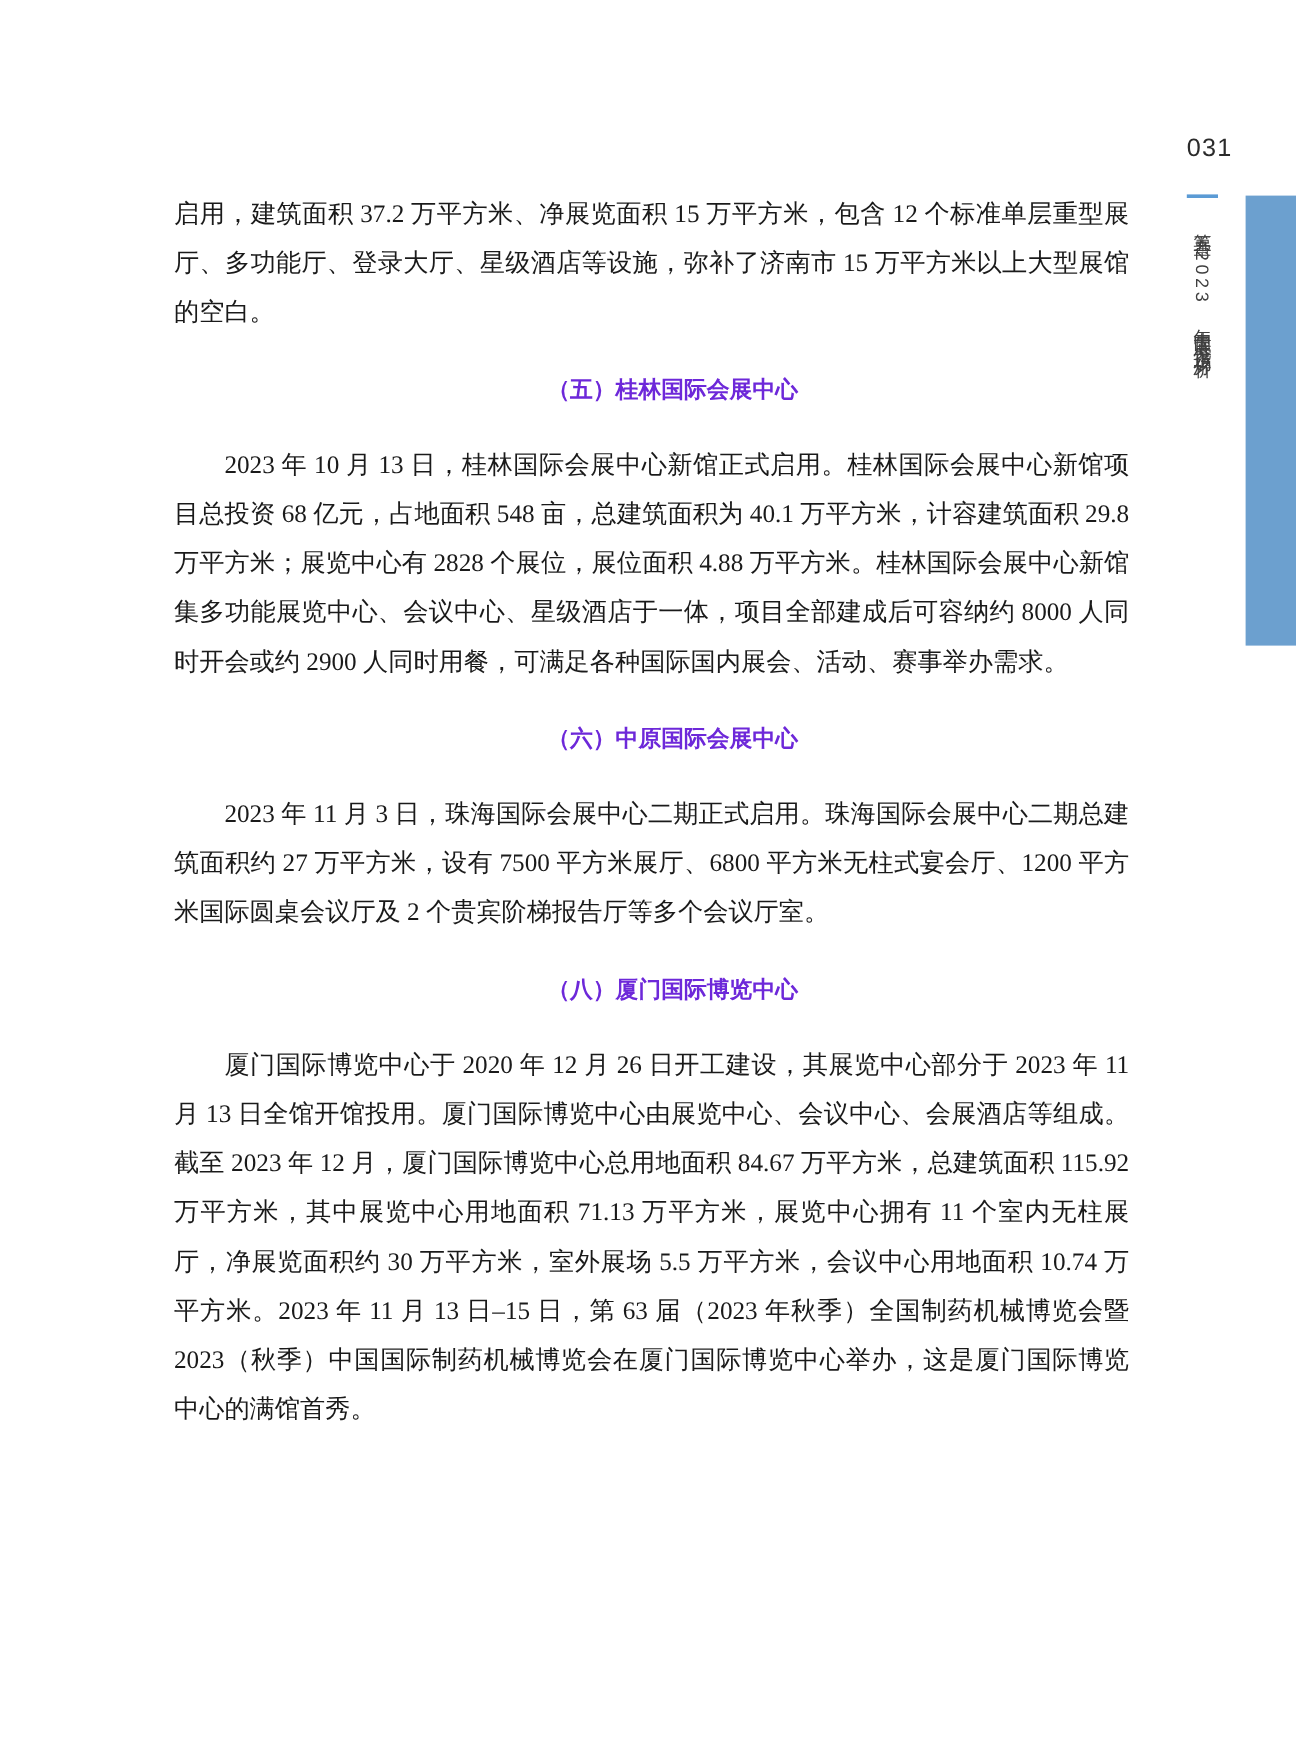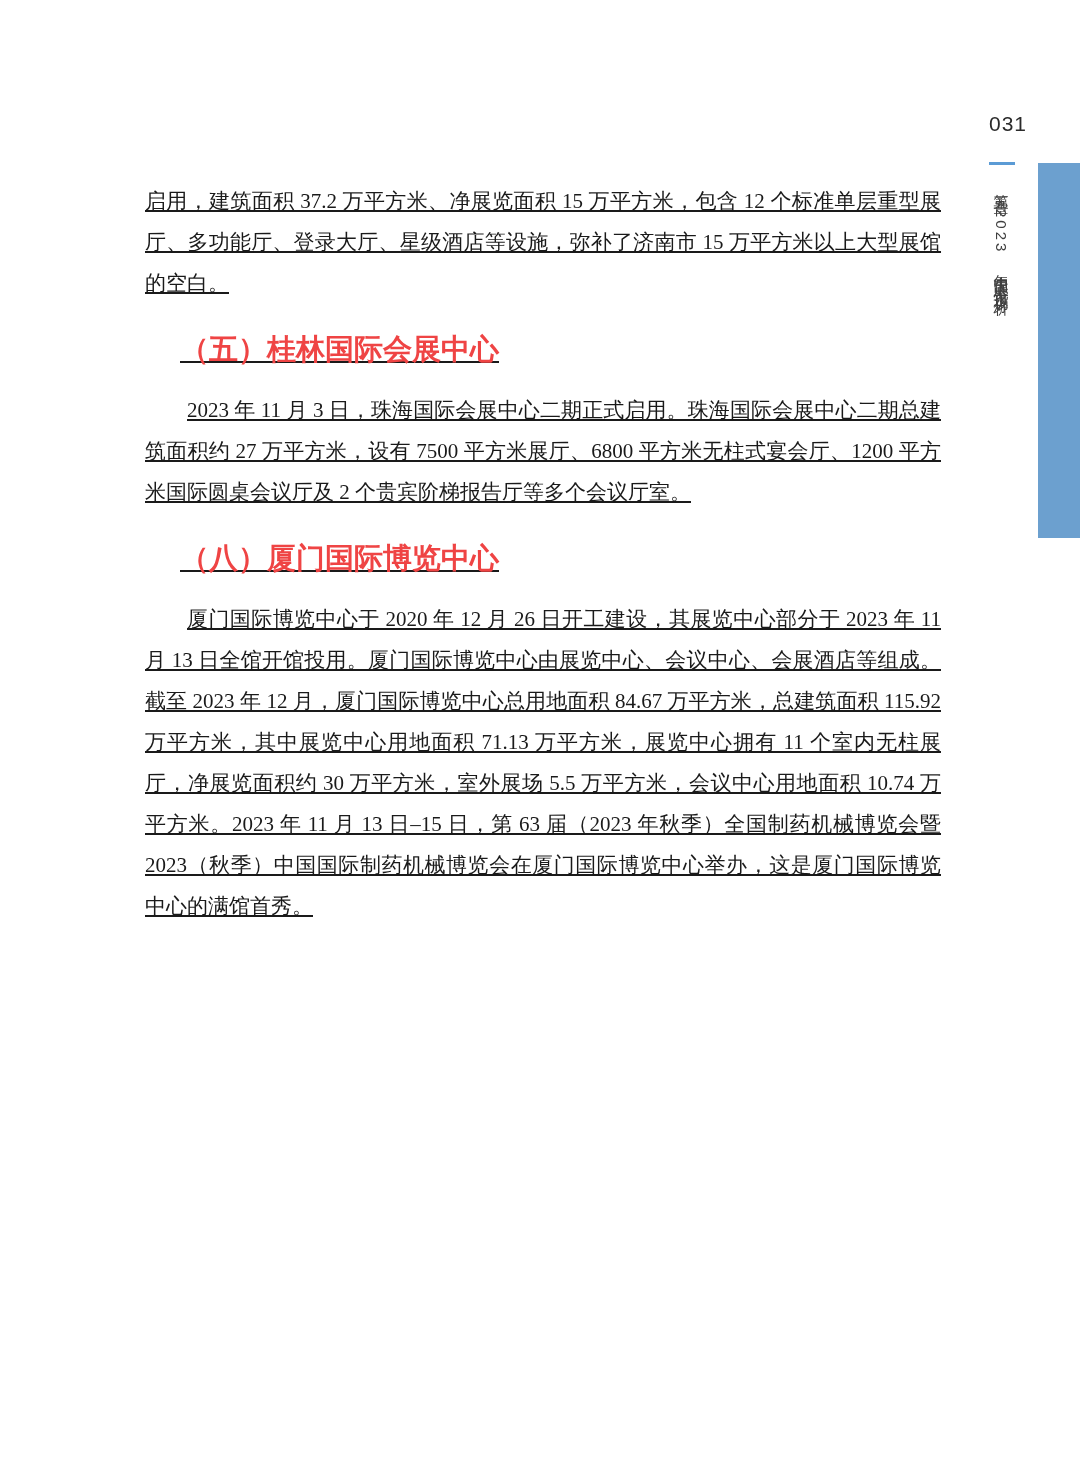--- a/index.html
+++ b/index.html
@@ -43,67 +43,68 @@
     height: 320px;
     writing-mode: vertical-rl;
     font-family: "Liberation Sans", "DejaVu Sans", sans-serif;
     font-size: 15px;
     letter-spacing: 3px;
     color: #3f3f3f;
   }
   .content {
     position: absolute;
     left: 145px;
-    top: 181px;
+    top: 158px;
     width: 796px;
     color: #1a1a1a;
     font-size: 21px;
     line-height: 41px;
     text-align: justify;
     text-justify: inter-character;
-    text-decoration: underline;
   }
   .content p.para {
     text-indent: 2em;
     margin: 0;
   }
   .content p.para.no-indent {
     text-indent: 0;
   }
   .section-heading {
     font-family: "Liberation Sans", "DejaVu Sans", sans-serif;
     font-weight: 700;
-    font-size: 29px;
+    font-size: 19px;
     line-height: 30px;
-    color: #ef4444;
+    color: #6d28d9;
     padding-left: 35px;
     margin-top: 30px;
     margin-bottom: 26px;
-    text-align: left;
+    text-align: center;
   }
 </style>
 </head>
 <body>
 
 <div class="page">
 
   <div class="page-number">031</div>
 
   <div class="page-rule" style="background: rgb(91, 155, 213);"></div>
 
   <div class="side-band" style="background: rgb(108, 160, 207);"></div>
 
   <div class="side-caption">第五章　2023 年中国展览馆市场分析</div>
 
   <div class="content">
 
     <p class="para no-indent">启用，建筑面积 37.2 万平方米、净展览面积 15 万平方米，包含 12 个标准单层重型展厅、多功能厅、登录大厅、星级酒店等设施，弥补了济南市 15 万平方米以上大型展馆的空白。</p>
 
     <h3 class="section-heading">（五）桂林国际会展中心</h3>
+    <p class="para">2023 年 10 月 13 日，桂林国际会展中心新馆正式启用。桂林国际会展中心新馆项目总投资 68 亿元，占地面积 548 亩，总建筑面积为 40.1 万平方米，计容建筑面积 29.8 万平方米；展览中心有 2828 个展位，展位面积 4.88 万平方米。桂林国际会展中心新馆集多功能展览中心、会议中心、星级酒店于一体，项目全部建成后可容纳约 8000 人同时开会或约 2900 人同时用餐，可满足各种国际国内展会、活动、赛事举办需求。</p>
 
+    <h3 class="section-heading">（六）中原国际会展中心</h3>
 
     <p class="para">2023 年 11 月 3 日，珠海国际会展中心二期正式启用。珠海国际会展中心二期总建筑面积约 27 万平方米，设有 7500 平方米展厅、6800 平方米无柱式宴会厅、1200 平方米国际圆桌会议厅及 2 个贵宾阶梯报告厅等多个会议厅室。</p>
 
     <h3 class="section-heading">（八）厦门国际博览中心</h3>
     <p class="para">厦门国际博览中心于 2020 年 12 月 26 日开工建设，其展览中心部分于 2023 年 11 月 13 日全馆开馆投用。厦门国际博览中心由展览中心、会议中心、会展酒店等组成。截至 2023 年 12 月，厦门国际博览中心总用地面积 84.67 万平方米，总建筑面积 115.92 万平方米，其中展览中心用地面积 71.13 万平方米，展览中心拥有 11 个室内无柱展厅，净展览面积约 30 万平方米，室外展场 5.5 万平方米，会议中心用地面积 10.74 万平方米。2023 年 11 月 13 日–15 日，第 63 届（2023 年秋季）全国制药机械博览会暨 2023（秋季）中国国际制药机械博览会在厦门国际博览中心举办，这是厦门国际博览中心的满馆首秀。</p>
 
   </div>
 </div>
 
 </body></html>

